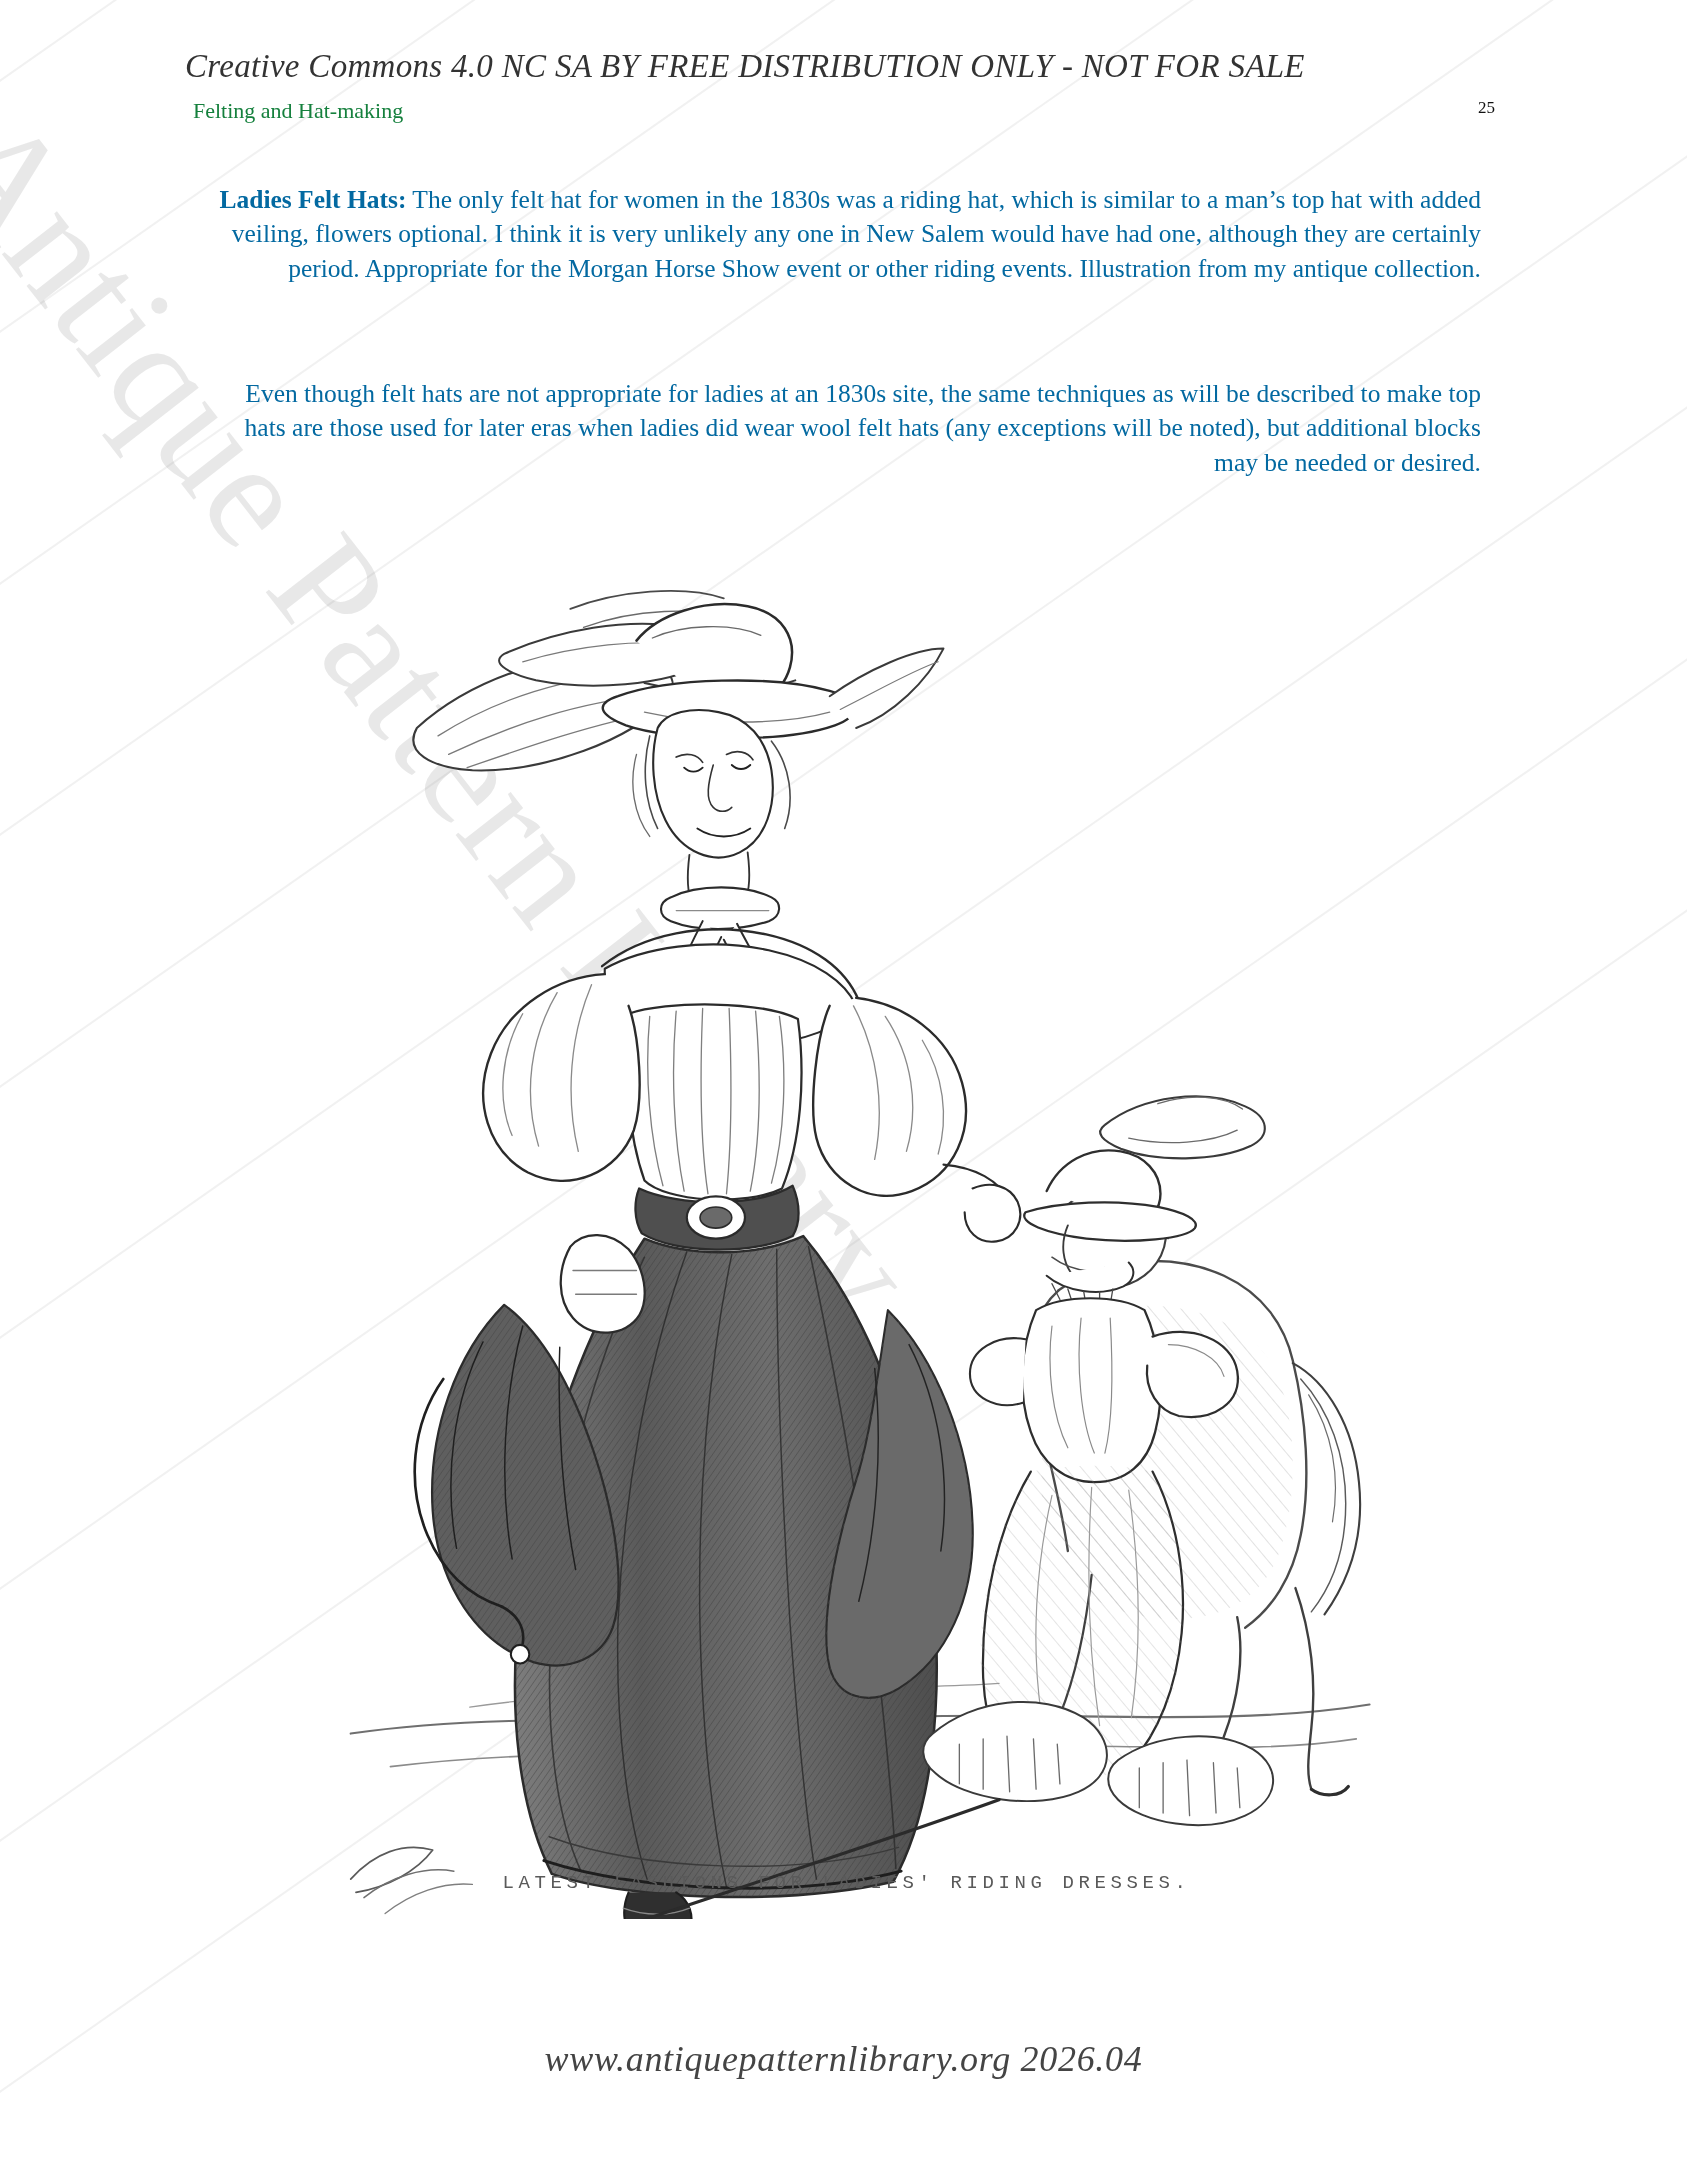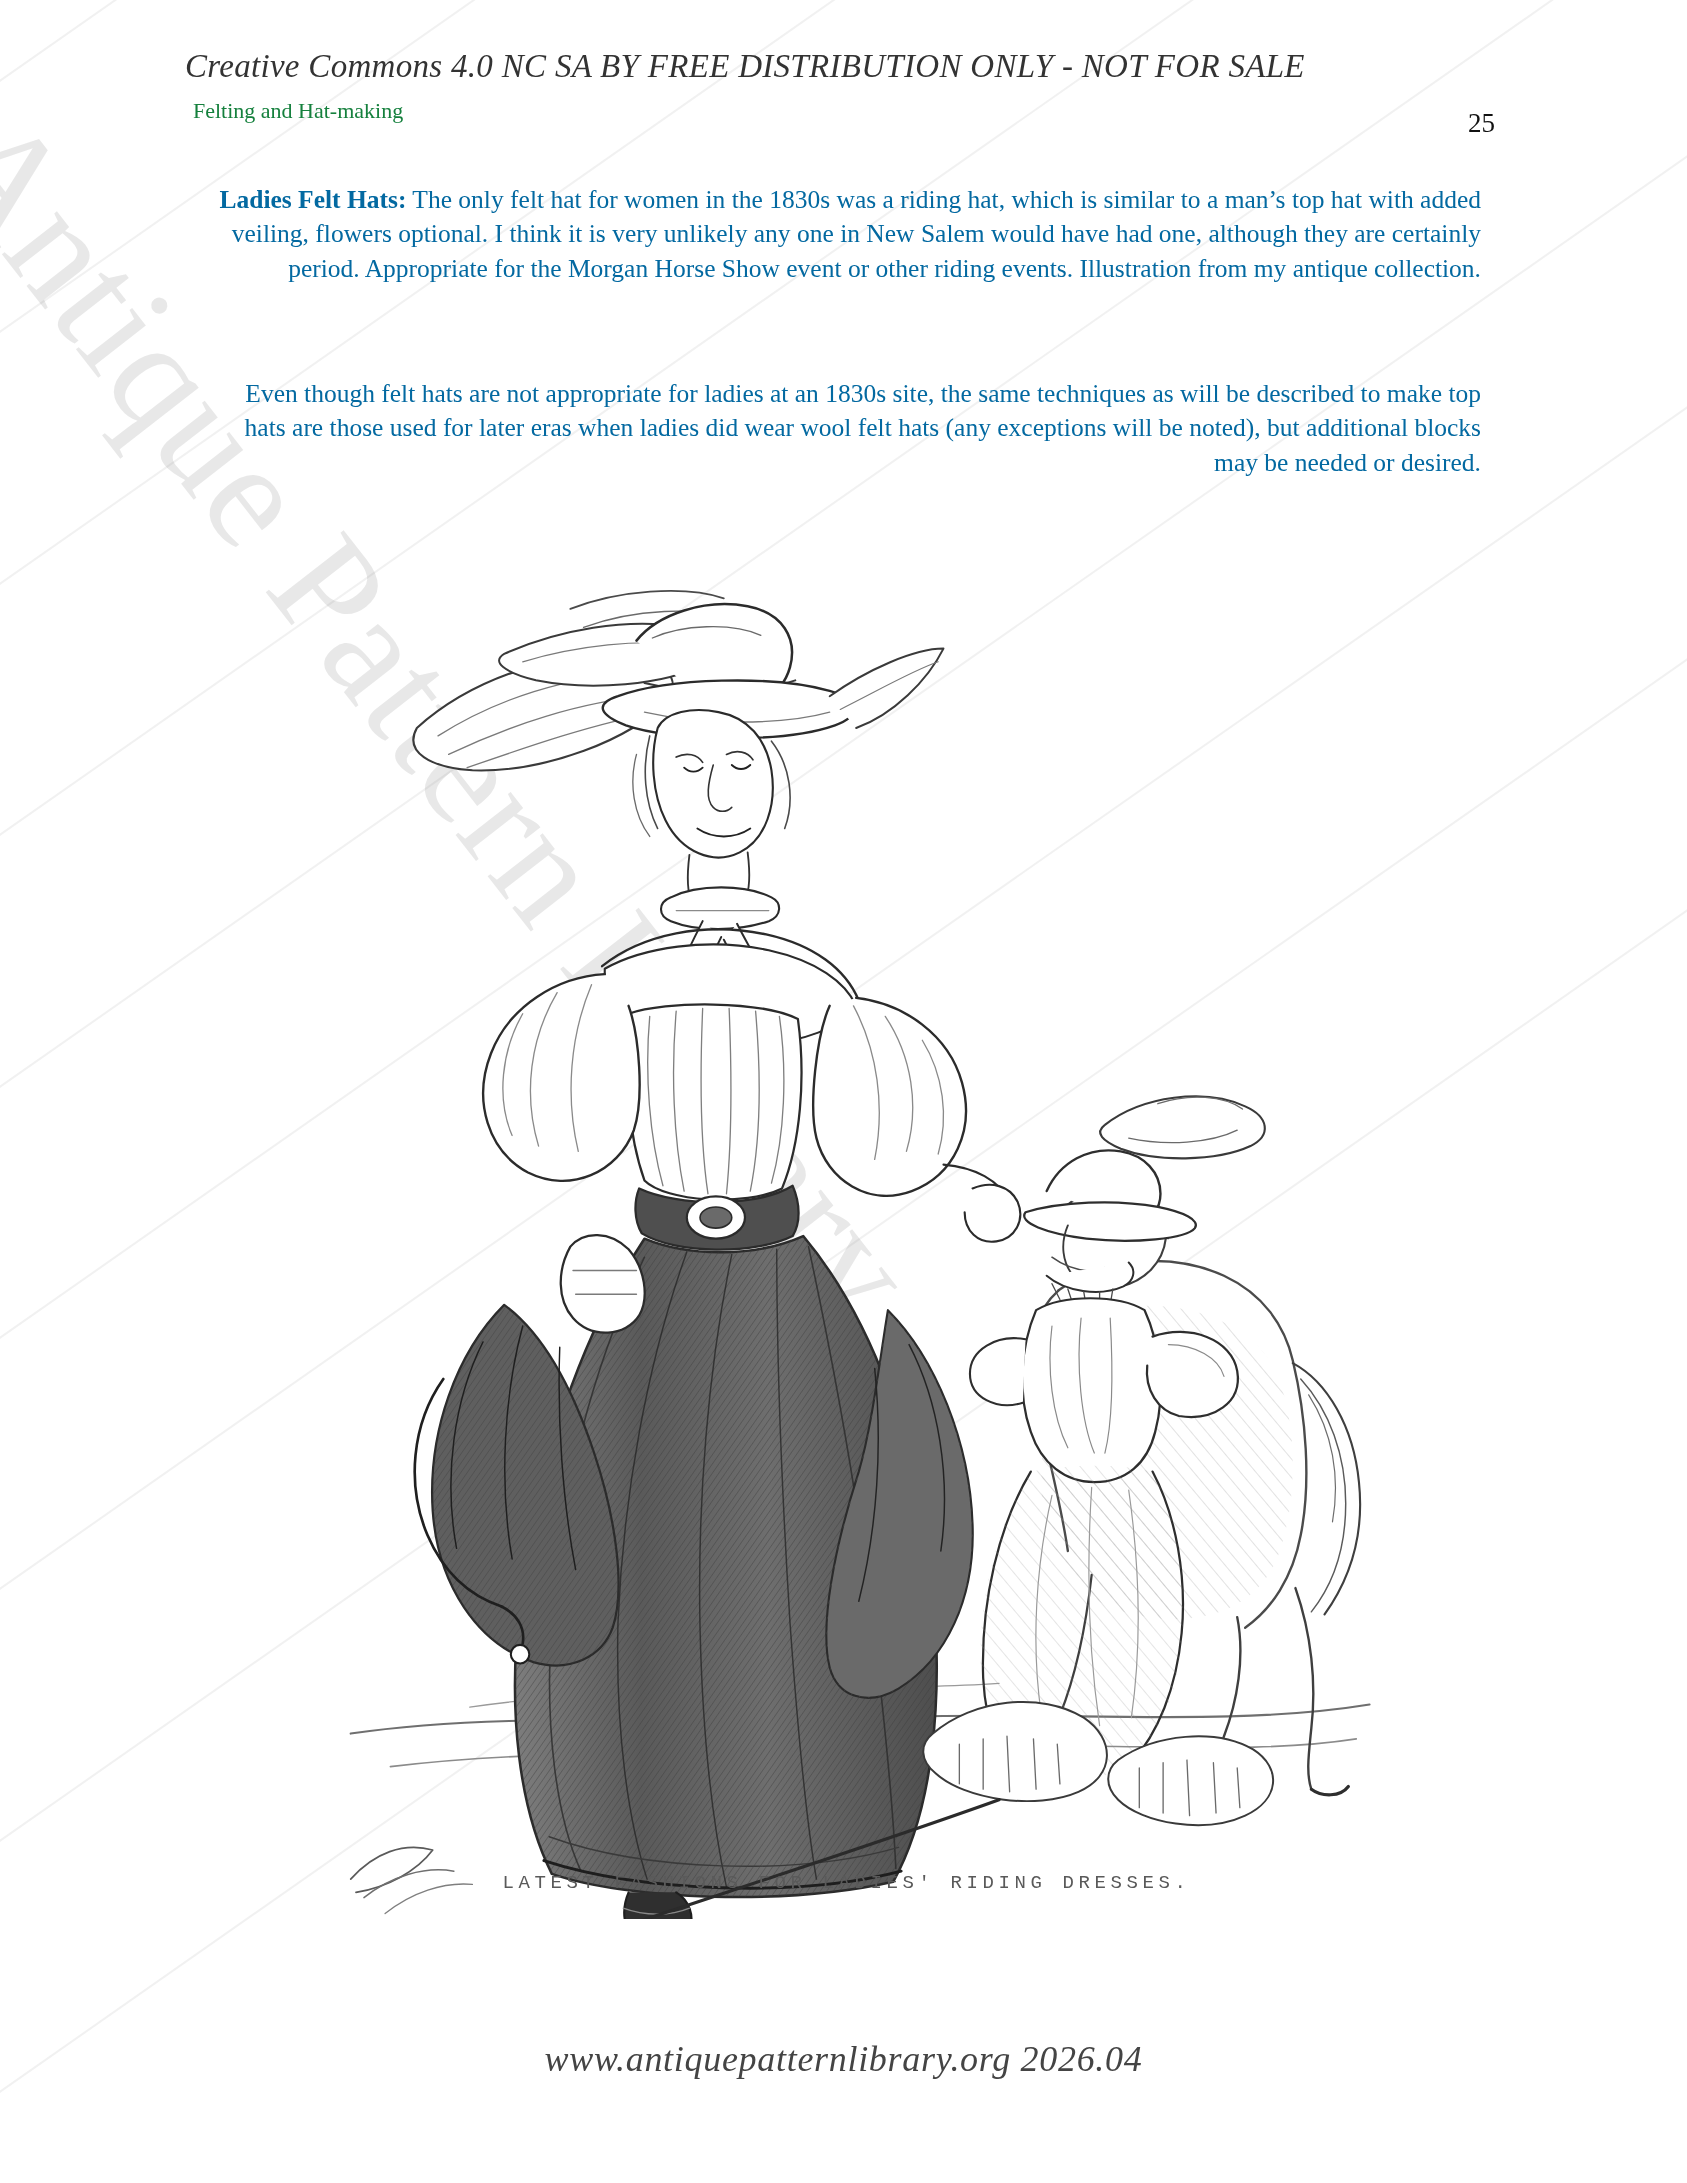--- a/index.html
+++ b/index.html
@@ -61,23 +61,23 @@
   }
   #running-head {
     position: absolute;
     top: 98px;
     left: 193px;
     font-size: 22px;
     color: #15803d;
   }
   #page-number {
     position: absolute;
-    top: 108px;
+    top: 98px;
     right: 192px;
-    font-size: 27px;
+    font-size: 17px;
     color: #111;
   }
 
   
   .para {
     position: absolute;
     left: 198px;
     width: 1283px;
     font-size: 25.5px;
     line-height: 1.355;

